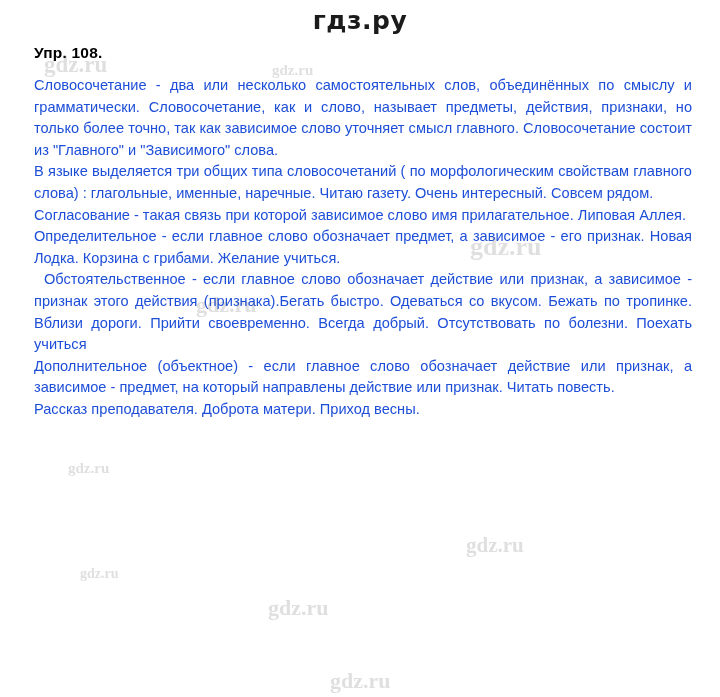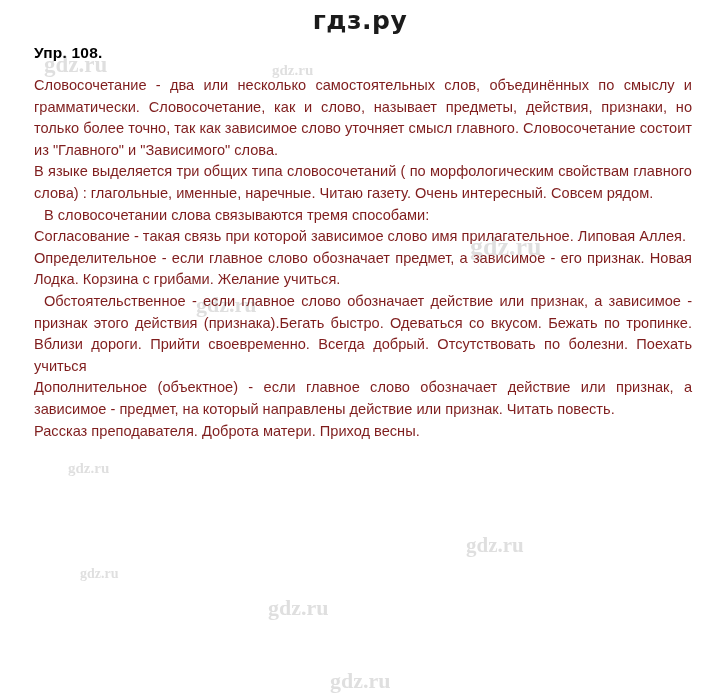--- a/index.html
+++ b/index.html
@@ -42,21 +42,21 @@
     font-size: 15.5px;
     font-weight: bold;
     color: #000;
     margin: 0 0 13px 0;
     letter-spacing: 0.2px;
   }
   .body-text p {
     margin: 0;
     font-size: 14.6px;
     line-height: 21.6px;
-    color: #7f1d1d;
+    color: #1d4ed8;
     text-align: justify;
     text-justify: inter-word;
   }
   .body-text p.indent {
     text-indent: 10px;
   }
   .watermark {
     position: absolute;
     font-family: Liberation Serif, serif;
     font-weight: bold;
@@ -82,21 +82,20 @@
 <div class="page">
 
   <div class="site-logo">гдз.ру</div>
 
   <div class="content">
     <div class="exercise-title">Упр. 108.</div>
 
     <div class="body-text">
       <p>Словосочетание - два или несколько самостоятельных слов, объединённых по смыслу и грамматически. Словосочетание, как и слово, называет предметы, действия, признаки, но только более точно, так как зависимое слово уточняет смысл главного. Словосочетание состоит из "Главного" и "Зависимого" слова.</p>
       <p>В языке выделяется три общих типа словосочетаний ( по морфологическим свойствам главного слова) : глагольные, именные, наречные. Читаю газету. Очень интересный. Совсем рядом.</p>
-      <p class="indent">В словосочетании слова связываются тремя способами:</p>
       <p>Согласование - такая связь при которой зависимое слово имя прилагательное. Липовая Аллея.</p>
       <p>Определительное - если главное слово обозначает предмет, а зависимое - его признак. Новая Лодка. Корзина с грибами. Желание учиться.</p>
       <p class="indent">Обстоятельственное - если главное слово обозначает действие или признак, а зависимое - признак этого действия (признака).Бегать быстро. Одеваться со вкусом. Бежать по тропинке. Вблизи дороги. Прийти своевременно. Всегда добрый. Отсутствовать по болезни. Поехать учиться</p>
       <p>Дополнительное (объектное) - если главное слово обозначает действие или признак, а зависимое - предмет, на который направлены действие или признак. Читать повесть.</p>
       <p>Рассказ преподавателя. Доброта матери. Приход весны.</p>
     </div>
   </div>
 
   <div class="watermark wm-1">gdz.ru</div>
   <div class="watermark wm-2">gdz.ru</div>

